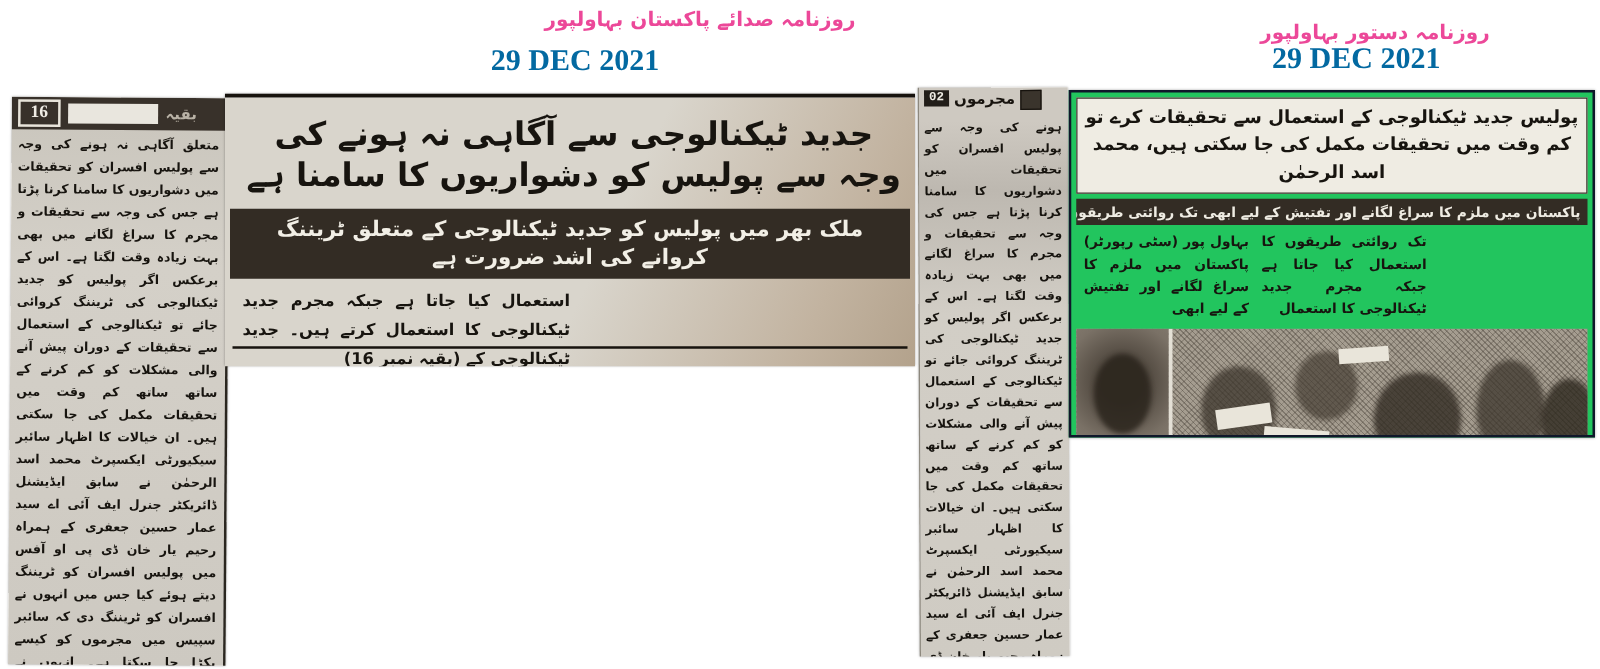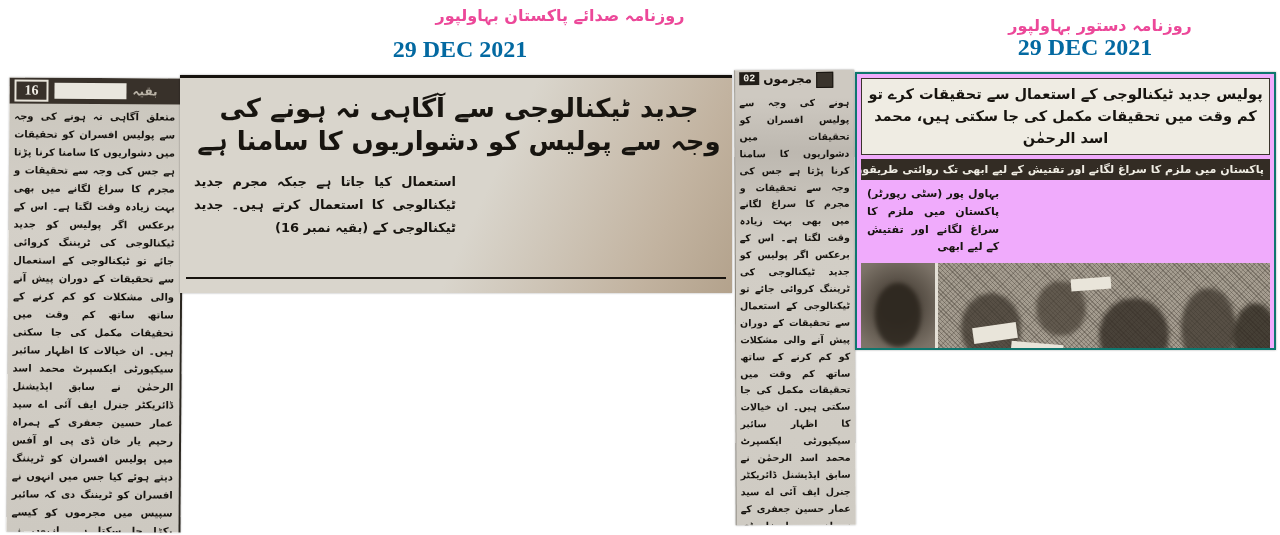--- a/index.html
+++ b/index.html
@@ -47,22 +47,22 @@
              background:linear-gradient(180deg,#cec9c1 6%,#bdb8b0 18%,#d2cec6 40%,#cfcbc3);}
   .col-right .head2{height:20px;display:flex;align-items:flex-start;gap:4px;padding:2px 4px 0 4px;}
   .pageno-dark{background:#221e19;color:#efece4;font-family:"Liberation Mono",monospace;
                font-size:10px;font-weight:700;padding:1px 4px;}
   .paper-name{direction:rtl;font-size:12px;font-weight:800;color:#17130e;}
   .logo-box{margin-right:auto;width:15px;height:14px;background:#3a342c;border:1px solid #17130e;}
   .col-body-sm{direction:rtl;text-align:justify;font-size:9.5px;font-weight:600;
                line-height:1.78;padding:3px 5px 2px 4px;}
 
   
-  .main-right{left:855px;top:72px;width:417px;height:274px;background:#f0abfc;
-              border:2px solid #0f766e;}
+  .main-right{left:855px;top:72px;width:417px;height:274px;background:#22c55e;
+              border:2px solid #0f172a;}
   .headline-strip{margin:4px;background:#efece3;border:1px solid #3a342c;direction:rtl;
                   text-align:center;font-size:14.5px;font-weight:700;line-height:1.5;
                   padding:5px 6px;}
   .subband2{margin:0 4px;background:#332c24;color:#efece3;direction:rtl;text-align:center;
             font-size:11px;font-weight:600;padding:4px 6px;line-height:1.2;
             white-space:nowrap;overflow:hidden;}
   .body3{display:flex;flex-direction:row-reverse;gap:10px;padding:5px 10px;direction:rtl;}
   .body3 .bcol{width:33.3%;font-size:11px;font-weight:700;line-height:1.6;text-align:justify;}
   .photo{position:relative;margin:2px 4px 0 4px;height:122px;background:#a59d90;overflow:hidden;}
   .photo .halftone{position:absolute;inset:0;
@@ -89,40 +89,42 @@
     <div class="col-head">
       <div class="pageno-box">16</div>
       <div class="white-box"></div>
       <div class="tail-word">بقیہ</div>
     </div>
     <div class="col-body">متعلق آگاہی نہ ہونے کی وجہ سے پولیس افسران کو تحقیقات میں دشواریوں کا سامنا کرنا پڑتا ہے جس کی وجہ سے تحقیقات و مجرم کا سراغ لگانے میں بھی بہت زیادہ وقت لگتا ہے۔ اس کے برعکس اگر پولیس کو جدید ٹیکنالوجی کی ٹریننگ کروائی جائے تو ٹیکنالوجی کے استعمال سے تحقیقات کے دوران پیش آنے والی مشکلات کو کم کرنے کے ساتھ ساتھ کم وقت میں تحقیقات مکمل کی جا سکتی ہیں۔ ان خیالات کا اظہار سائبر سیکیورٹی ایکسپرٹ محمد اسد الرحمٰن نے سابق ایڈیشنل ڈائریکٹر جنرل ایف آئی اے سید عمار حسین جعفری کے ہمراہ رحیم یار خان ڈی پی او آفس میں پولیس افسران کو ٹریننگ دیتے ہوئے کیا جس میں انہوں نے افسران کو ٹریننگ دی کہ سائبر سپیس میں مجرموں کو کیسے پکڑا جا سکتا ہے۔ انہوں نے پولیس کو جدید ٹیکنالوجی سے ہم آہنگ کرنے کی ایڈیشنل آئی جی ساؤتھ پنجاب کیپٹن (ر) ظفر اقبال کی تجویز کو خراج تحسین پیش کرتے ہوئے کہا کہ ملک بھر میں پولیس کو جدید ٹیکنالوجی کے متعلق ٹریننگ کروانے کی اشد ضرورت ہے۔ انہوں نے مزید بتایا کس طرح جدید ٹیکنالوجی کا استعمال کرتے ہوئے مجرم ہمارے موبائل، کمپیوٹر تک رسائی حاصل کرتے ہوئے با آسانی ہماری تمام معلومات و ڈیٹا چوری کر سکتے ہیں۔ لہٰذا سائبر سپیس میں مجرم کو ڈھونڈتے ہوئے پہلے اپنے ڈیٹا و انفارمیشن کی حفاظت کو یقینی بنائیں۔ اس موقع پر فہد اقبال، عدنان بخش، حافظ جواد، عائشہ رزاق، ضلع رحیم یار خان کے ڈی ایس پیز، ایس ایچ اوز و دیگر پولیس افسران موجود تھے۔</div>
   </div>
 
   <div class="paper main-left">
     <div class="headline-1">جدید ٹیکنالوجی سے آگاہی نہ ہونے کی وجہ سے پولیس کو دشواریوں کا سامنا ہے</div>
+    <div class="subband">ملک بھر میں پولیس کو جدید ٹیکنالوجی کے متعلق ٹریننگ کروانے کی اشد ضرورت ہے</div>
     <div class="body2">
       <div class="bcol">استعمال کیا جاتا ہے جبکہ مجرم جدید ٹیکنالوجی کا استعمال کرتے ہیں۔ جدید ٹیکنالوجی کے (بقیہ نمبر 16)</div>
     </div>
     <div class="rule"></div>
   </div>
 
   <div class="paper col-right">
     <div class="head2">
       <span class="pageno-dark">02</span>
       <span class="paper-name">مجرموں</span>
       <span class="logo-box"></span>
     </div>
     <div class="col-body-sm">ہونے کی وجہ سے پولیس افسران کو تحقیقات میں دشواریوں کا سامنا کرنا پڑتا ہے جس کی وجہ سے تحقیقات و مجرم کا سراغ لگانے میں بھی بہت زیادہ وقت لگتا ہے۔ اس کے برعکس اگر پولیس کو جدید ٹیکنالوجی کی ٹریننگ کروائی جائے تو ٹیکنالوجی کے استعمال سے تحقیقات کے دوران پیش آنے والی مشکلات کو کم کرنے کے ساتھ ساتھ کم وقت میں تحقیقات مکمل کی جا سکتی ہیں۔ ان خیالات کا اظہار سائبر سیکیورٹی ایکسپرٹ محمد اسد الرحمٰن نے سابق ایڈیشنل ڈائریکٹر جنرل ایف آئی اے سید عمار حسین جعفری کے ہمراہ رحیم یار خان ڈی پی او آفس میں پولیس افسران کو ٹریننگ دیتے ہوئے کیا جس میں انہوں نے افسران کو ٹریننگ دی کہ سائبر سپیس میں مجرموں کو کیسے پکڑا جا سکتا ہے۔ انہوں نے پولیس کو جدید ٹیکنالوجی سے ہم آہنگ کرنے کی ایڈیشنل آئی جی ساؤتھ پنجاب کیپٹن (ر) ظفر اقبال کی تجویز کو خراج تحسین پیش کرتے ہوئے کہا کہ ملک بھر میں پولیس کو جدید ٹیکنالوجی کے متعلق ٹریننگ کروانے کی اشد ضرورت ہے۔ انہوں نے مزید بتایا کس طرح جدید ٹیکنالوجی کا استعمال کرتے ہوئے مجرم ہمارے موبائل، کمپیوٹر تک رسائی حاصل کرتے ہوئے با آسانی ہماری تمام معلومات و ڈیٹا چوری کر سکتے ہیں۔ لہٰذا سائبر سپیس میں مجرم کو ڈھونڈتے ہوئے پہلے اپنے ڈیٹا و انفارمیشن کی حفاظت کو یقینی بنائیں۔ اس موقع پر فہد اقبال، عدنان بخش، حافظ جواد، عائشہ رزاق، ضلع رحیم یار خان کے ڈی ایس پیز، ایس ایچ اوز و دیگر پولیس افسران موجود تھے۔</div>
   </div>
 
   <div class="paper main-right">
     <div class="headline-strip">پولیس جدید ٹیکنالوجی کے استعمال سے تحقیقات کرے تو کم وقت میں تحقیقات مکمل کی جا سکتی ہیں، محمد اسد الرحمٰن</div>
     <div class="subband2">پاکستان میں ملزم کا سراغ لگانے اور تفتیش کے لیے ابھی تک روائتی طریقوں کا استعمال کیا جاتا ہے جبکہ مجرم جدید ٹیکنالوجی کا استعمال کرتے</div>
     <div class="body3">
       <div class="bcol">بہاول پور (سٹی رپورٹر) پاکستان میں ملزم کا سراغ لگانے اور تفتیش کے لیے ابھی</div>
+      <div class="bcol">تک روائتی طریقوں کا استعمال کیا جاتا ہے جبکہ مجرم جدید ٹیکنالوجی کا استعمال</div>
     </div>
 
     <div class="photo">
       <div class="halftone"></div>
 
       <div class="blob" style="left:100px;top:30px;width:60px;height:70px;background:#3d362d;opacity:.75;"></div>
       <div class="blob" style="left:175px;top:18px;width:50px;height:55px;background:#45form3d33;background:#453d33;opacity:.7;"></div>
       <div class="blob" style="left:238px;top:35px;width:70px;height:75px;background:#332c24;opacity:.8;"></div>
       <div class="blob" style="left:320px;top:25px;width:55px;height:80px;background:#3d362d;opacity:.75;"></div>
       <div class="blob" style="left:372px;top:40px;width:45px;height:70px;background:#2e281f;opacity:.8;"></div>

